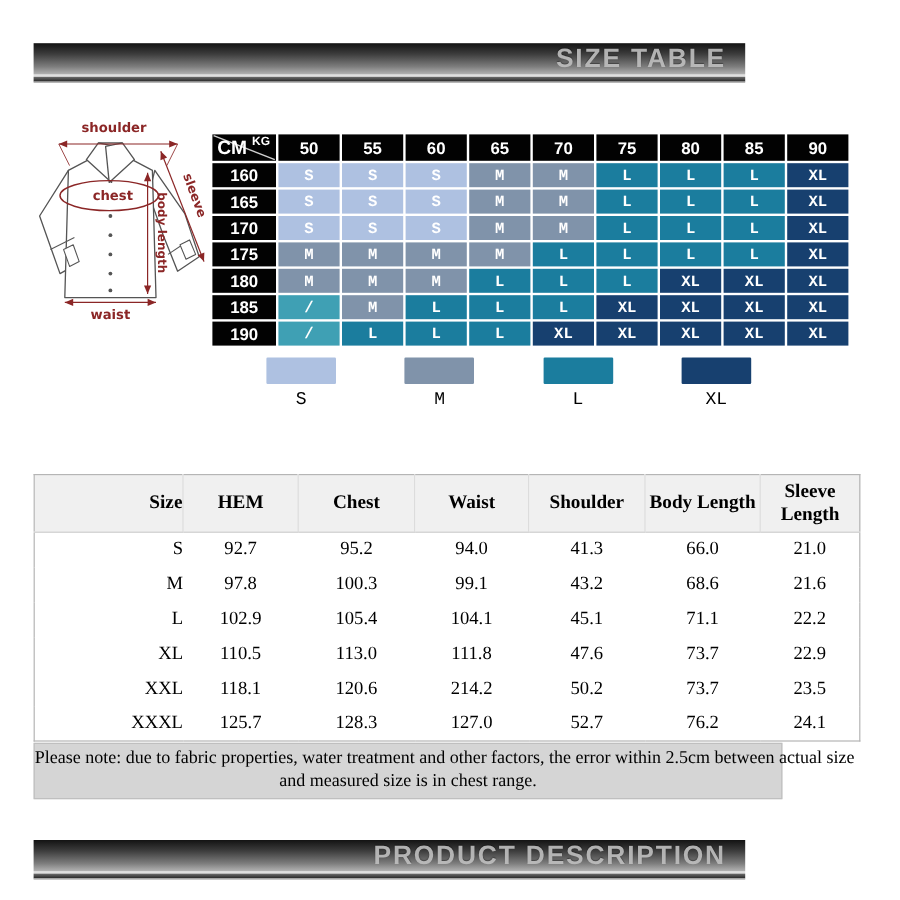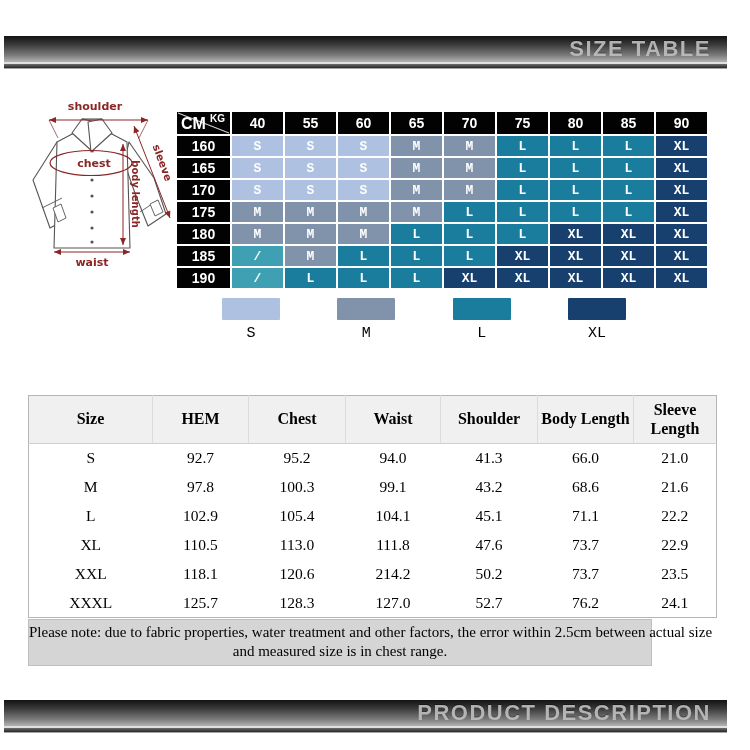--- a/index.html
+++ b/index.html
@@ -1,21 +1,21 @@
 <!DOCTYPE html>
 <html><head>
 <meta charset="utf-8">
 <style>
   * { margin:0; padding:0; box-sizing:border-box; }
   html,body { background:#fff; }
   .page { position:relative; width:750px; height:750px; background:#ffffff; overflow:hidden;
           font-family:"Liberation Sans", sans-serif; }
 
   
-  .hbar { position:absolute; left:4px; width:723px; }
+  .hbar { position:absolute; left:28px; width:593px; }
   .hbar.top { top:36px; }
   .hbar.bottom { top:700px; }
   .bar-main { height:26px; position:relative;
     background:linear-gradient(to bottom,#131313 0%,#3d3d3d 35%,#7d7d7d 75%,#b3b3b3 100%); }
   .bar-title { position:absolute; right:16px; bottom:2px; font-weight:bold; font-size:22px; line-height:1;
     color:#bfbfbf; letter-spacing:1.5px; text-shadow:0 -1px 1px rgba(0,0,0,0.45); opacity:.9; }
   .bar-l1 { height:2px; background:#e0e0e0; }
   .bar-l2 { height:4px; background:linear-gradient(to bottom,#6e6e6e,#262626); }
   .bar-l3 { height:1px; background:#a5a5a5; }
 
@@ -38,21 +38,21 @@
   .legend { position:absolute; left:222px; top:298px; width:404px; display:flex; justify-content:space-between; }
   .legend-item { width:58px; text-align:center; }
   .legend-swatch { width:58px; height:22px; border-radius:1px; }
   .legend-label { margin-top:5px; font-family:"Liberation Mono", monospace; font-size:15px; color:#000; }
 
   
   .mtable { position:absolute; left:28px; top:395px; width:688px; table-layout:fixed;
             border-collapse:collapse; border:1px solid #b5b5b5; font-family:"Liberation Serif", serif; }
   .mt-hd { background:#f0f0f0; font-weight:bold; font-size:16px; height:48px; text-align:center;
            vertical-align:middle; line-height:1.15; border-left:1px solid #dcdcdc; border-bottom:1px solid #cfcfcf; }
-  .mtable td:first-child { border-left:none; }
+  .mtable td:first-child { border-left:none;text-align:right; }
   .mt-c { height:29px; text-align:center; vertical-align:middle; font-size:15.5px; color:#000; background:#fff; }
 
   
   .note { position:absolute; left:28px; top:619px; width:624px; background:#d5d5d5;
           border:1px solid #bfbfbf; text-align:center; font-family:"Liberation Serif", serif;
           font-size:15px; color:#000; padding:3px 0 4px; }
   .note div { white-space:nowrap; line-height:19px; }
 </style>
 </head>
 <body>
@@ -121,21 +121,21 @@
   <table class="size-matrix">
     <thead>
         <tr>
           <td class="mx-corner">
             <svg width="53" height="22">
               <line x1="1" y1="1" x2="52" y2="21" stroke="#cfcfcf" stroke-width="1.2"></line>
             </svg>
             <span class="kg">KG</span>
             <span class="cmu">CM</span>
           </td>
-          <td class="mx-w">40</td>
+          <td class="mx-w">50</td>
           <td class="mx-w">55</td>
           <td class="mx-w">60</td>
           <td class="mx-w">65</td>
           <td class="mx-w">70</td>
           <td class="mx-w">75</td>
           <td class="mx-w">80</td>
           <td class="mx-w">85</td>
           <td class="mx-w">90</td>
         </tr>
       </thead>

